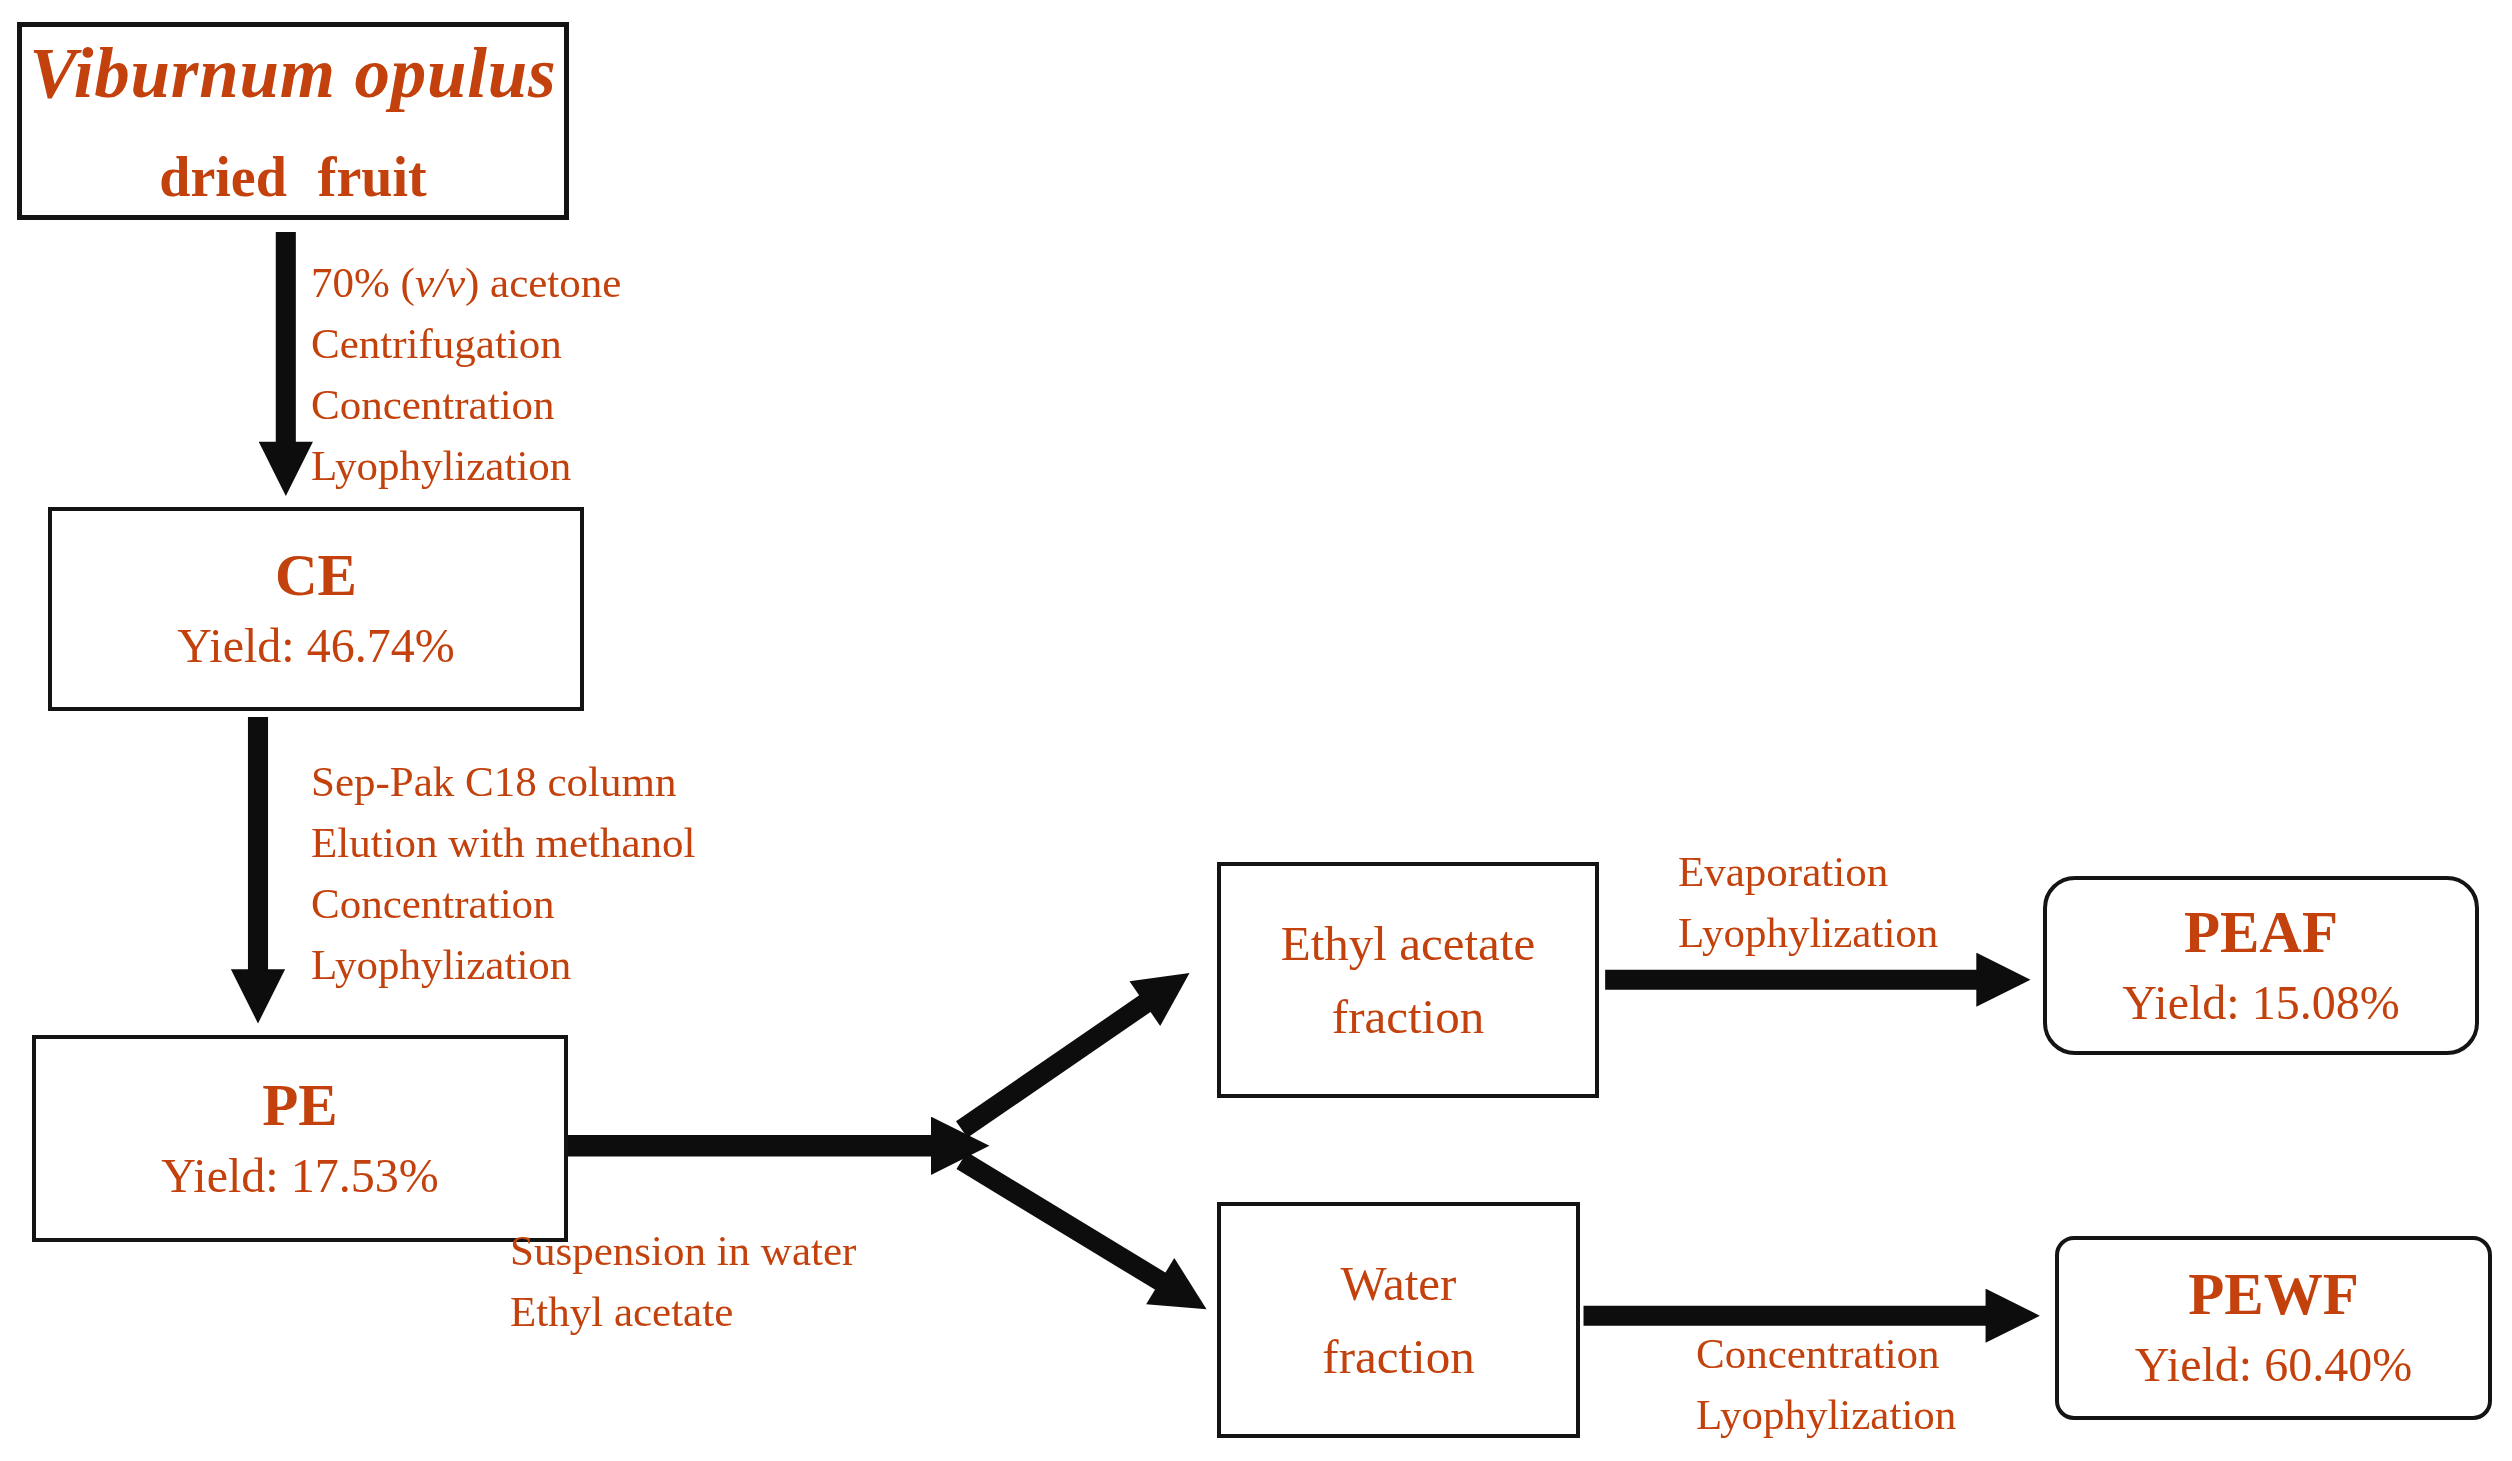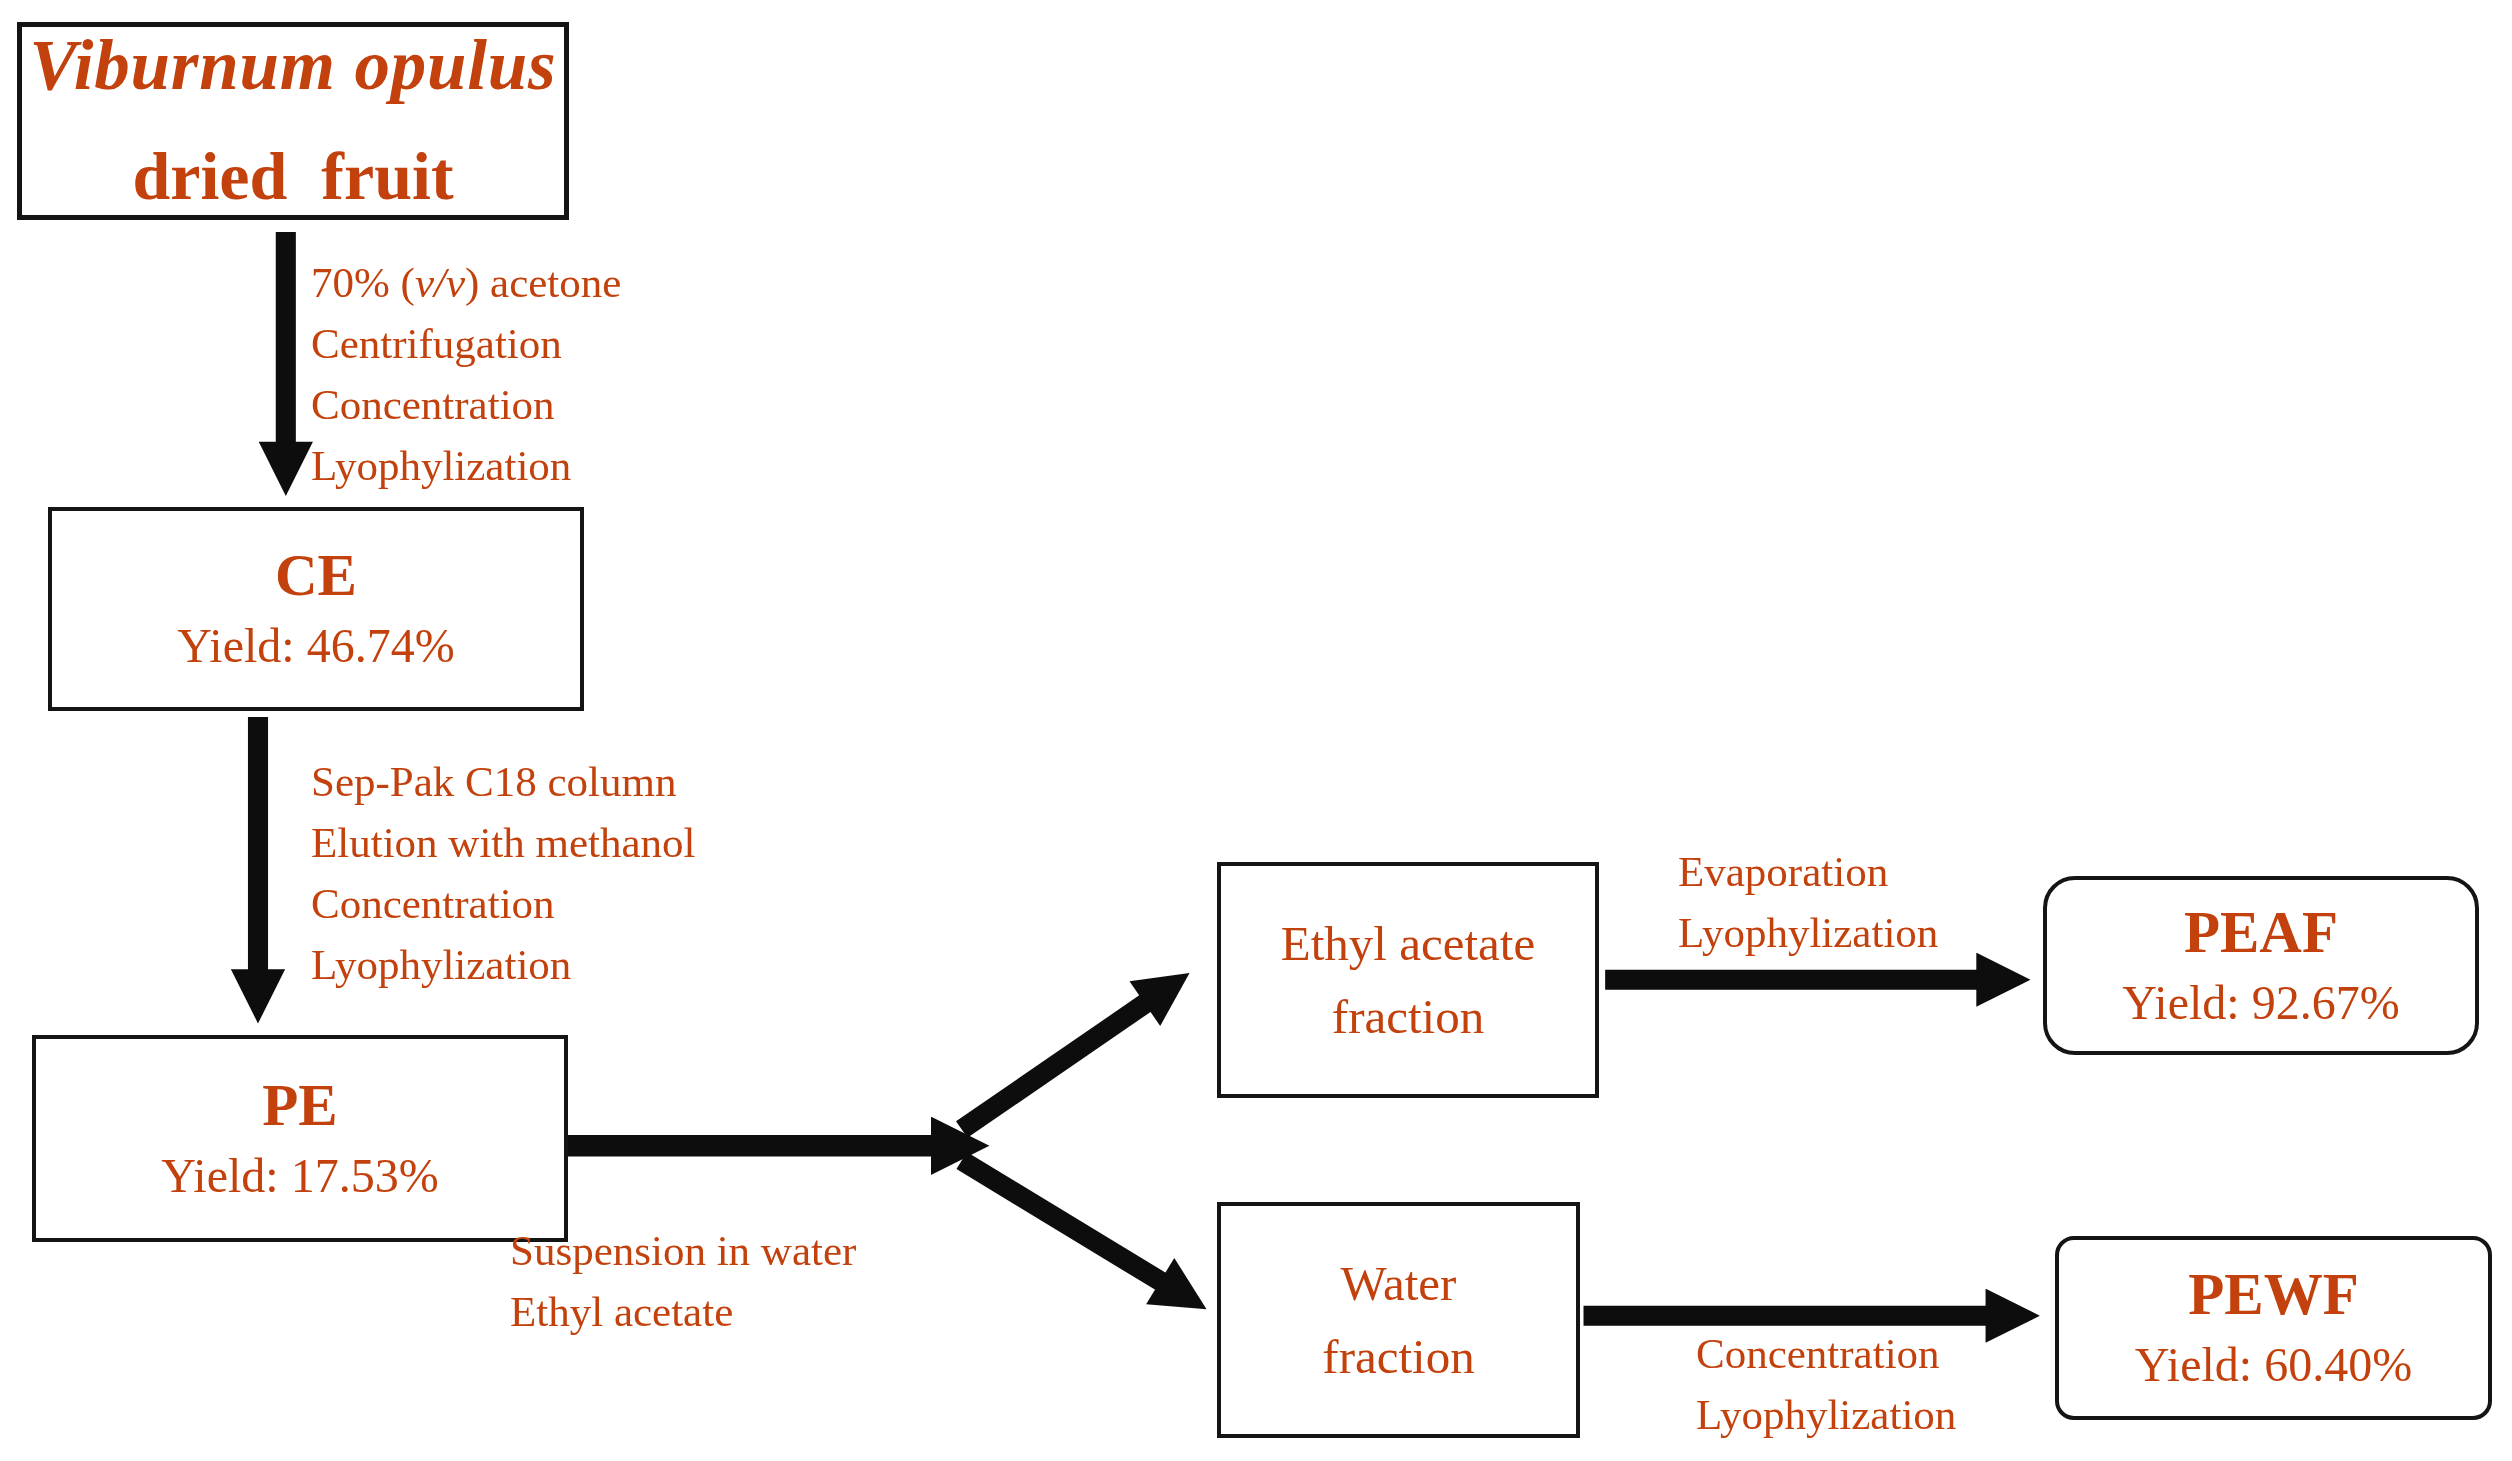--- a/index.html
+++ b/index.html
@@ -37,21 +37,21 @@
     border-width: 5.4px;
     gap: 31px;
   }
   .src-line1 {
     font-size: 71px;
     font-weight: bold;
     font-style: italic;
     letter-spacing: 0.8px;
   }
   .src-line2 {
-    font-size: 68px;
+    font-size: 56px;
     font-weight: bold;
     word-spacing: 17px;
   }
   .box-title {
     font-size: 59px;
     font-weight: bold;
     line-height: 74px;
   }
   .box-yield {
     font-size: 48px;
@@ -128,21 +128,21 @@
     <div class="frac-line">fraction</div>
   </div>
 
   <div class="step-label" style="left:1678px; top:841px;">
     <span class="step-line">Evaporation</span>
     <span class="step-line">Lyophylization</span>
   </div>
 
   <div class="box" style="left:2043px; top:876px; width:436px; height:179px;border-radius:32px;">
     <div class="box-title">PEAF</div>
-    <div class="box-yield">Yield: 92.67%</div>
+    <div class="box-yield">Yield: 15.08%</div>
   </div>
 
   <div class="box" style="left:1217px; top:1202px; width:363px; height:236px;">
     <div class="frac-line">Water</div>
     <div class="frac-line">fraction</div>
   </div>
 
   <div class="step-label" style="left:1696px; top:1323px;">
     <span class="step-line">Concentration</span>
     <span class="step-line">Lyophylization</span>

